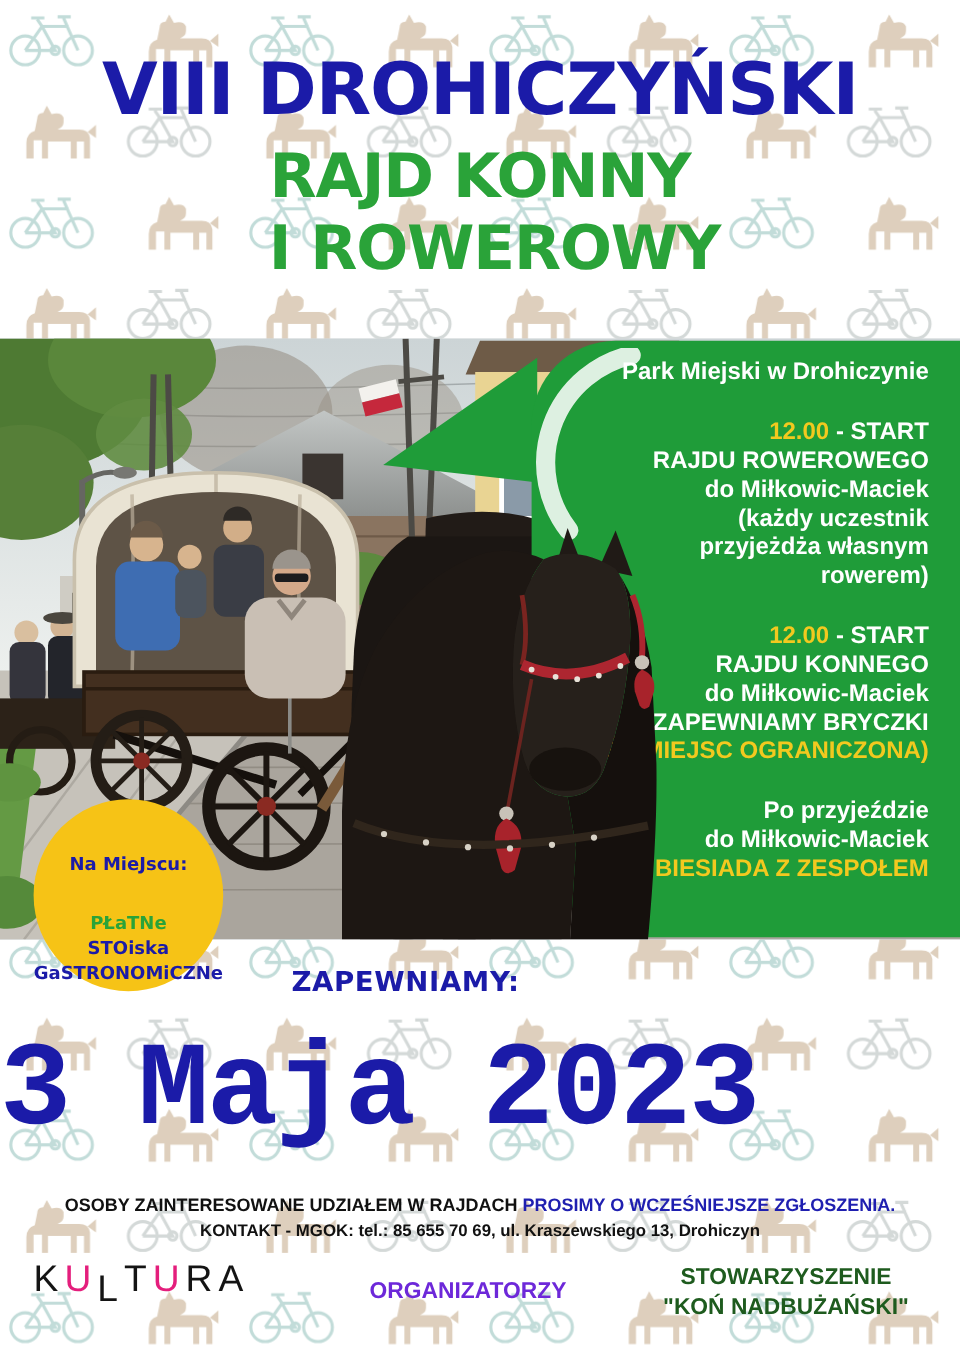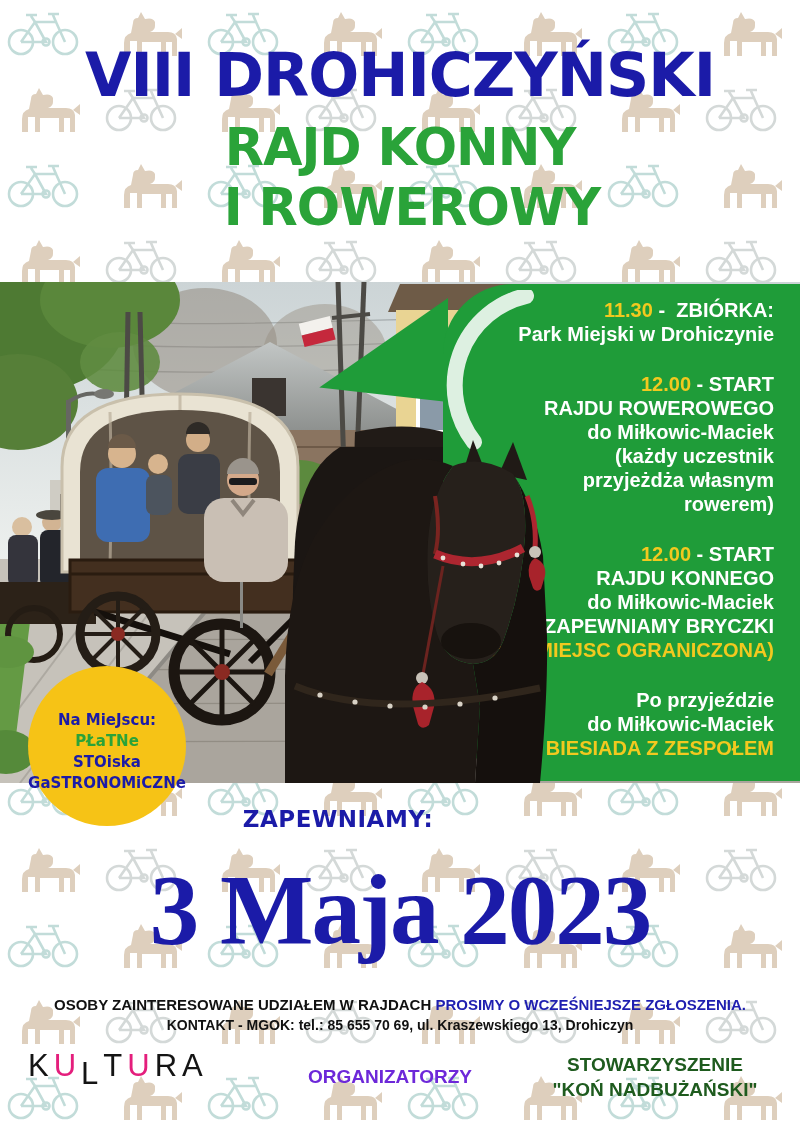--- a/index.html
+++ b/index.html
@@ -32,28 +32,28 @@
   .ylw{color:#f2c91f;}
   .arc-decor{left:408px;top:290px;z-index:3;opacity:.85;}
 
   
   .horse-front{left:285px;top:436px;z-index:4;}
 
   
   .badge{left:28px;top:666px;width:158px;height:160px;border-radius:50%;background:#f6c316;
          z-index:5;text-align:center;font-family:"DejaVu Sans",sans-serif;font-weight:bold;
          font-size:15px;line-height:21px;color:#1b1ba8;padding-top:44px;box-sizing:border-box;}
-  .badge .grn{color:#2aa339;}
+  .badge .grn{color:#2aa339;margin-top:28px;}
 
   
   .zapewniamy{left:0;top:806px;width:676px;text-align:center;font-family:"DejaVu Sans",sans-serif;
               font-weight:bold;font-size:23px;color:#1b1ba8;z-index:6;letter-spacing:.5px;}
   .ognisko{left:0;top:844px;width:800px;text-align:center;font-weight:bold;font-size:16px;
            color:#2aa339;z-index:6;}
-  .bigdate{left:0;top:856px;width:800px;text-align:center;font-family:Liberation Serif, serif;
+  .bigdate{left:0;top:856px;width:800px;text-align:left;font-family:Liberation Mono, monospace;
            font-weight:bold;font-size:99px;line-height:1.1;color:#1b1ba8;z-index:6;letter-spacing:-2px;}
 
   
   .signup{left:0;top:996px;width:800px;text-align:center;font-weight:bold;font-size:15px;
           color:#111111;z-index:6;}
   .signup .blu{color:#1f1fb0;}
   .contact{left:0;top:1017px;width:800px;text-align:center;font-weight:bold;font-size:14px;
            color:#111111;z-index:6;}
   .logo{left:28px;top:1046px;z-index:6;color:#141414;}
   .logo-top{font-size:24px;letter-spacing:2.5px;border-bottom:3px solid #141414;
@@ -308,21 +308,20 @@
       <g fill="#5f9440">
         <ellipse cx="8" cy="370" rx="26" ry="16"></ellipse>
         <ellipse cx="6" cy="470" rx="30" ry="22" fill="#558a3a"></ellipse>
       </g>
     </svg>
   </div>
 
   <div class="abs tail"></div>
   <div class="abs bubble">
     <div class="sched">
-      <div><span class="ylw">11.30</span> <span>-</span>&nbsp; <span>ZBIÓRKA:</span></div>
       <div>Park Miejski w Drohiczynie</div>
     </div>
     <div class="sched">
       <div><span class="ylw">12.00</span> <span>-</span> <span>START</span></div>
       <div>RAJDU ROWEROWEGO</div>
       <div>do Miłkowic-Maciek</div>
       <div>(każdy uczestnik</div>
       <div>przyjeżdża własnym</div>
       <div>rowerem)</div>
     </div>

